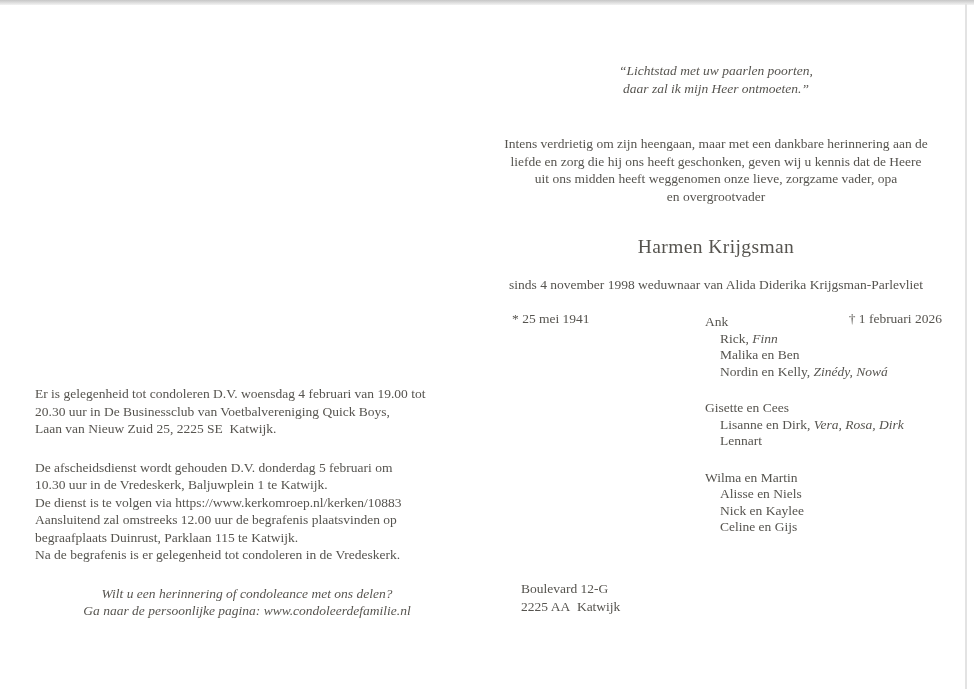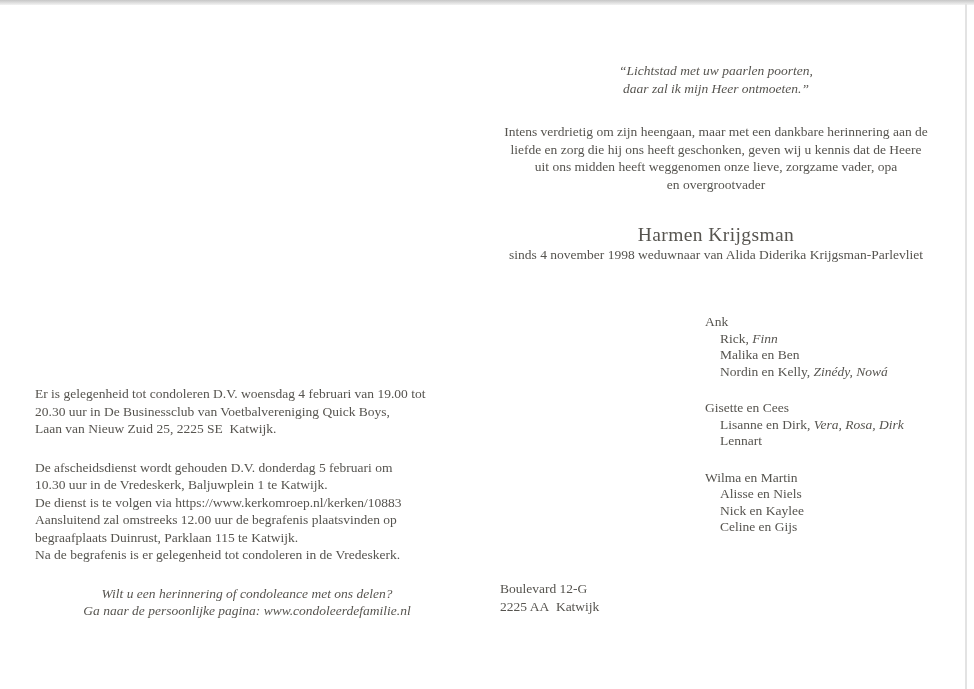--- a/index.html
+++ b/index.html
@@ -19,64 +19,68 @@
   }
   .right-edge {
     position: absolute; top: 4px; bottom: 0; right: 7px; width: 2px;
     background: #e3e3e3;
   }
   .right-col {
     position: absolute; left: 490px; top: 62px; width: 452px;
     text-align: center; line-height: 17.5px;
   }
   .quote { font-style: italic; white-space: pre-line; }
-  .announce { margin-top: 26px; white-space: pre-line; }
+  .announce { margin-top: 38px; white-space: pre-line; }
   .name { margin-top: 30px; font-size: 19.5px; line-height: 23px; letter-spacing: 0.4px; }
-  .widower { }
+  .widower { margin-top: 18px; }
   .dates {
     margin-top: 16px; display: flex; justify-content: space-between;
     padding-left: 22px;
   }
   .family {
     position: absolute; left: 705px; top: 314px; line-height: 16.5px;
   }
   .fam-group { margin-bottom: 20px; }
   .fam-child { padding-left: 15px; }
   .it { font-style: italic; }
   .left-col {
     position: absolute; left: 35px; top: 385px; width: 424px;
     line-height: 17.5px;
   }
   .para { white-space: pre-line; margin: 0 0 21px 0; }
   .memorial {
     white-space: pre-line; font-style: italic; text-align: center;
     margin-top: 8px;
   }
   .address {
-    position: absolute; left: 500px; top: 580px;
+    position: absolute; left: 521px; top: 580px;
     line-height: 17.5px; white-space: pre-line;
   }
 </style>
 </head>
 <body>
 
 <div class="card">
 
   <div class="top-edge"></div>
   <div class="right-edge"></div>
 
   <div class="right-col">
     <div class="quote">“Lichtstad met uw paarlen poorten,
 daar zal ik mijn Heer ontmoeten.”</div>
     <div class="announce">Intens verdrietig om zijn heengaan, maar met een dankbare herinnering aan de
 liefde en zorg die hij ons heeft geschonken, geven wij u kennis dat de Heere
 uit ons midden heeft weggenomen onze lieve, zorgzame vader, opa
 en overgrootvader</div>
     <div class="name">Harmen Krijgsman</div>
     <div class="widower">sinds 4 november 1998 weduwnaar van Alida Diderika Krijgsman-Parlevliet</div>
+    <div class="dates">
+      <span>* 25 mei 1941</span>
+      <span>† 1 februari 2026</span>
+    </div>
   </div>
 
   <div class="family">
 
     <div class="fam-group">
       <div class="fam-head">Ank</div>
       <div class="fam-child"><span>Rick, </span><span class="it">Finn</span></div>
       <div class="fam-child"><span>Malika en Ben</span><span class="it"></span></div>
       <div class="fam-child"><span>Nordin en Kelly, </span><span class="it">Zinédy, Nowá</span></div>
     </div>

